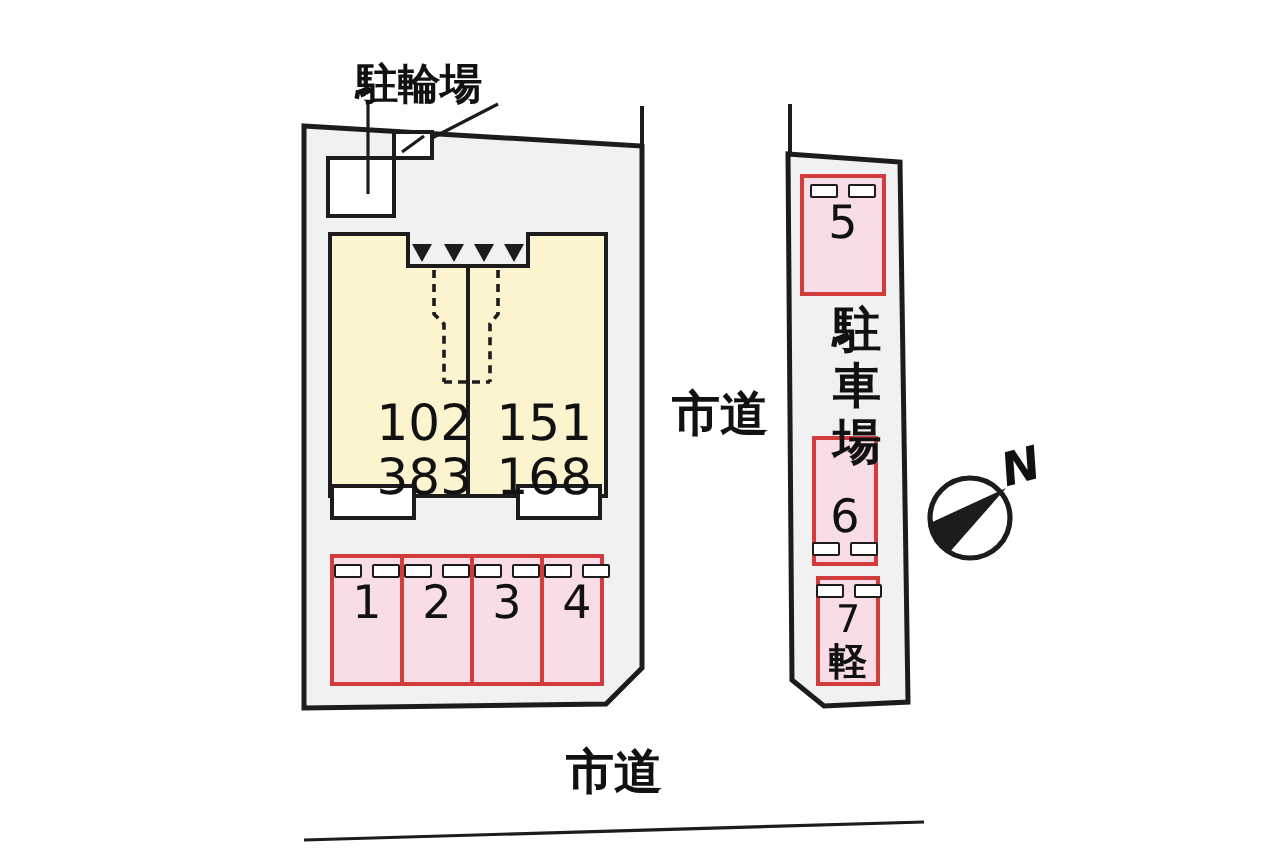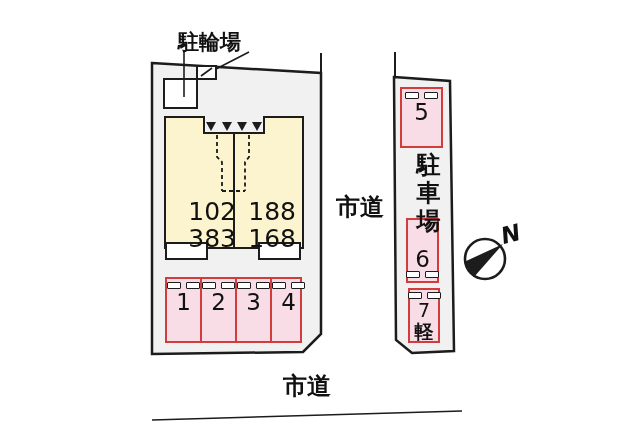--- a/index.html
+++ b/index.html
@@ -92,21 +92,21 @@
   </svg>
 
   <div class="lbl lbl-sm" style="left:150px;top:28px;">駐輪場</div>
 
 
   <div class="rooms" style="left:176px;top:198px;">
     <div>102</div>
     <div>383</div>
   </div>
   <div class="rooms" style="left:236px;top:198px;">
-    <div>188</div>
+    <div>151</div>
     <div>168</div>
   </div>
 
   <div class="stall-row">
     <div class="stall-cell">
       <div class="dashes">
           <span class="wheel-dash"></span>
           <span class="wheel-dash"></span>
         </div>
       <div class="stall-num">1</div>

